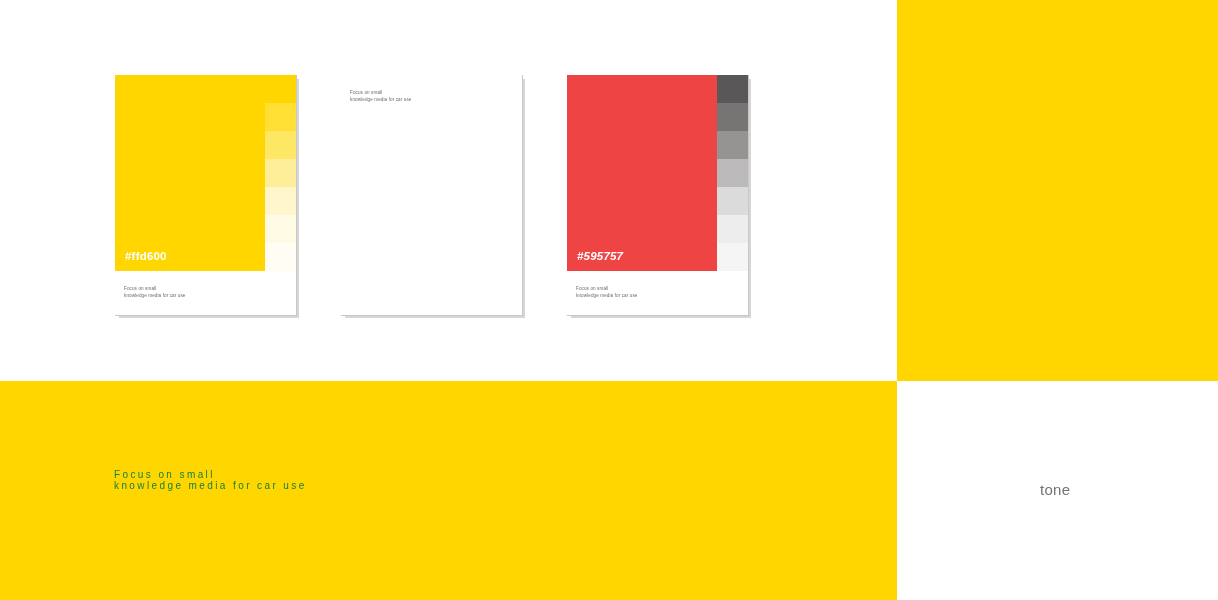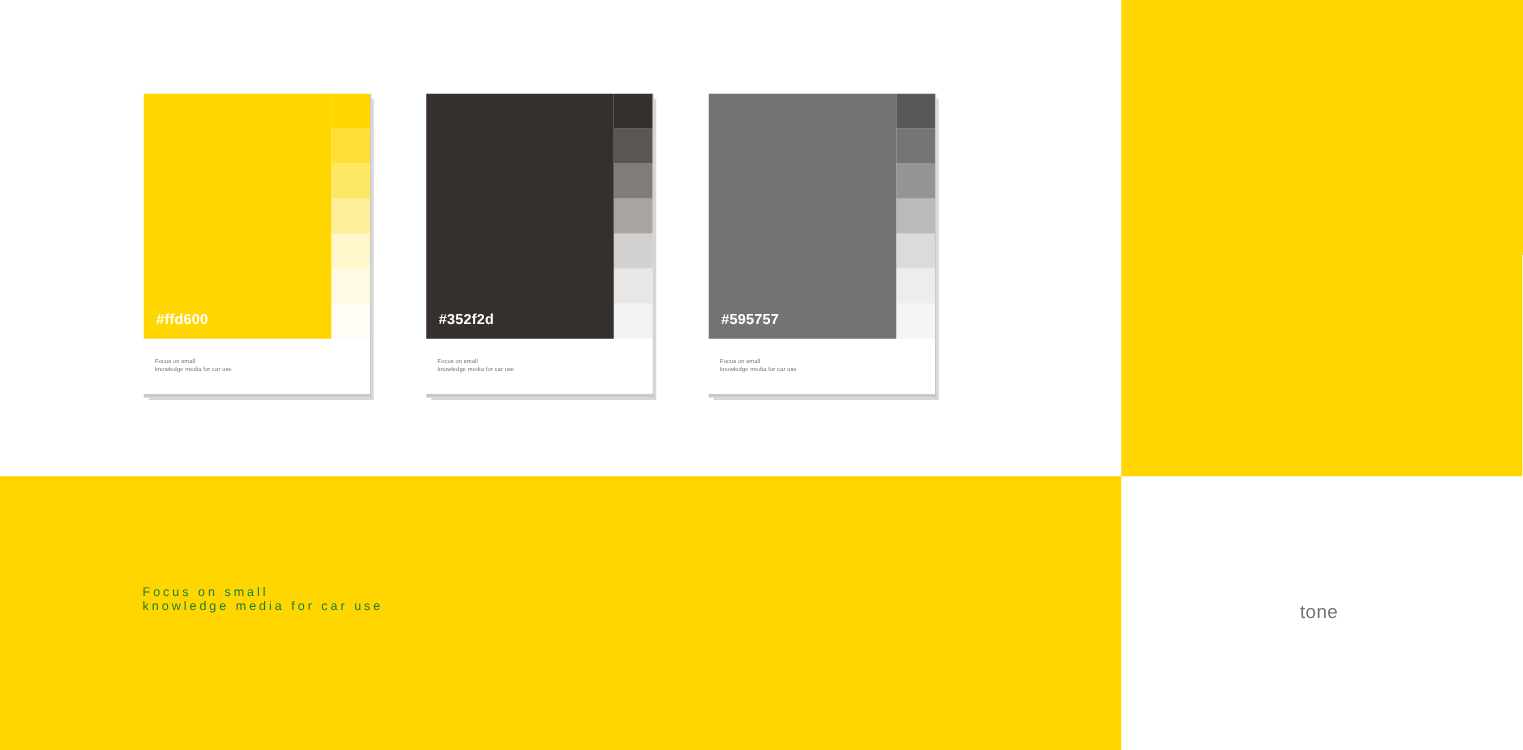--- a/index.html
+++ b/index.html
@@ -40,21 +40,21 @@
     left: 115px;
     top: 75px;
     display: flex;
     gap: 44px;
   }
   .card {
     position: relative;
     width: 181px;
     background: #ffffff;
     border-right: 1px solid #c8c8c8;
-    border-bottom: 3px solid #ef4444;
+    border-bottom: 1px solid #ef4444;
     box-shadow: 3px 3px 0 -1px rgba(0,0,0,0.16);
   }
   .card-body {
     display: flex;
     height: 196px;
   }
   .swatch-main {
     flex: 0 0 150px;
     position: relative;
   }
@@ -135,43 +135,29 @@
           <div class="tint-step" style="background: rgb(255, 253, 244);"></div>
         </div>
     </div>
     <div class="card-footer">
       <div class="card-caption" style="color: rgb(109, 109, 109);">Focus on small
 knowledge media for car use</div>
     </div>
   </div>
 
   <div class="card" style="border-right-color: rgb(200, 200, 200); border-bottom-color: rgb(200, 200, 200);">
-    <div class="card-body">
-      <div class="swatch-main" style="background: rgb(53, 47, 45);">
-        <span class="swatch-hex">#352f2d</span>
-      </div>
-      <div class="tint-strip">
-          <div class="tint-step" style="background: rgb(53, 47, 45);"></div>
-          <div class="tint-step" style="background: rgb(91, 85, 83);"></div>
-          <div class="tint-step" style="background: rgb(129, 124, 122);"></div>
-          <div class="tint-step" style="background: rgb(169, 165, 163);"></div>
-          <div class="tint-step" style="background: rgb(211, 209, 208);"></div>
-          <div class="tint-step" style="background: rgb(232, 231, 230);"></div>
-          <div class="tint-step" style="background: rgb(244, 243, 243);"></div>
-        </div>
-    </div>
     <div class="card-footer">
       <div class="card-caption" style="color: rgb(109, 109, 109);">Focus on small
 knowledge media for car use</div>
     </div>
   </div>
 
   <div class="card" style="border-right-color: rgb(200, 200, 200); border-bottom-color: rgb(200, 200, 200);">
     <div class="card-body">
-      <div class="swatch-main" style="background: #737373;">
+      <div class="swatch-main" style="background: #ef4444; font-style: italic;">
         <span class="swatch-hex">#595757</span>
       </div>
       <div class="tint-strip">
           <div class="tint-step" style="background: rgb(89, 87, 87);"></div>
           <div class="tint-step" style="background: rgb(119, 116, 116);"></div>
           <div class="tint-step" style="background: rgb(150, 147, 147);"></div>
           <div class="tint-step" style="background: rgb(187, 185, 185);"></div>
           <div class="tint-step" style="background: rgb(220, 219, 219);"></div>
           <div class="tint-step" style="background: rgb(237, 237, 237);"></div>
           <div class="tint-step" style="background: rgb(246, 245, 245);"></div>

